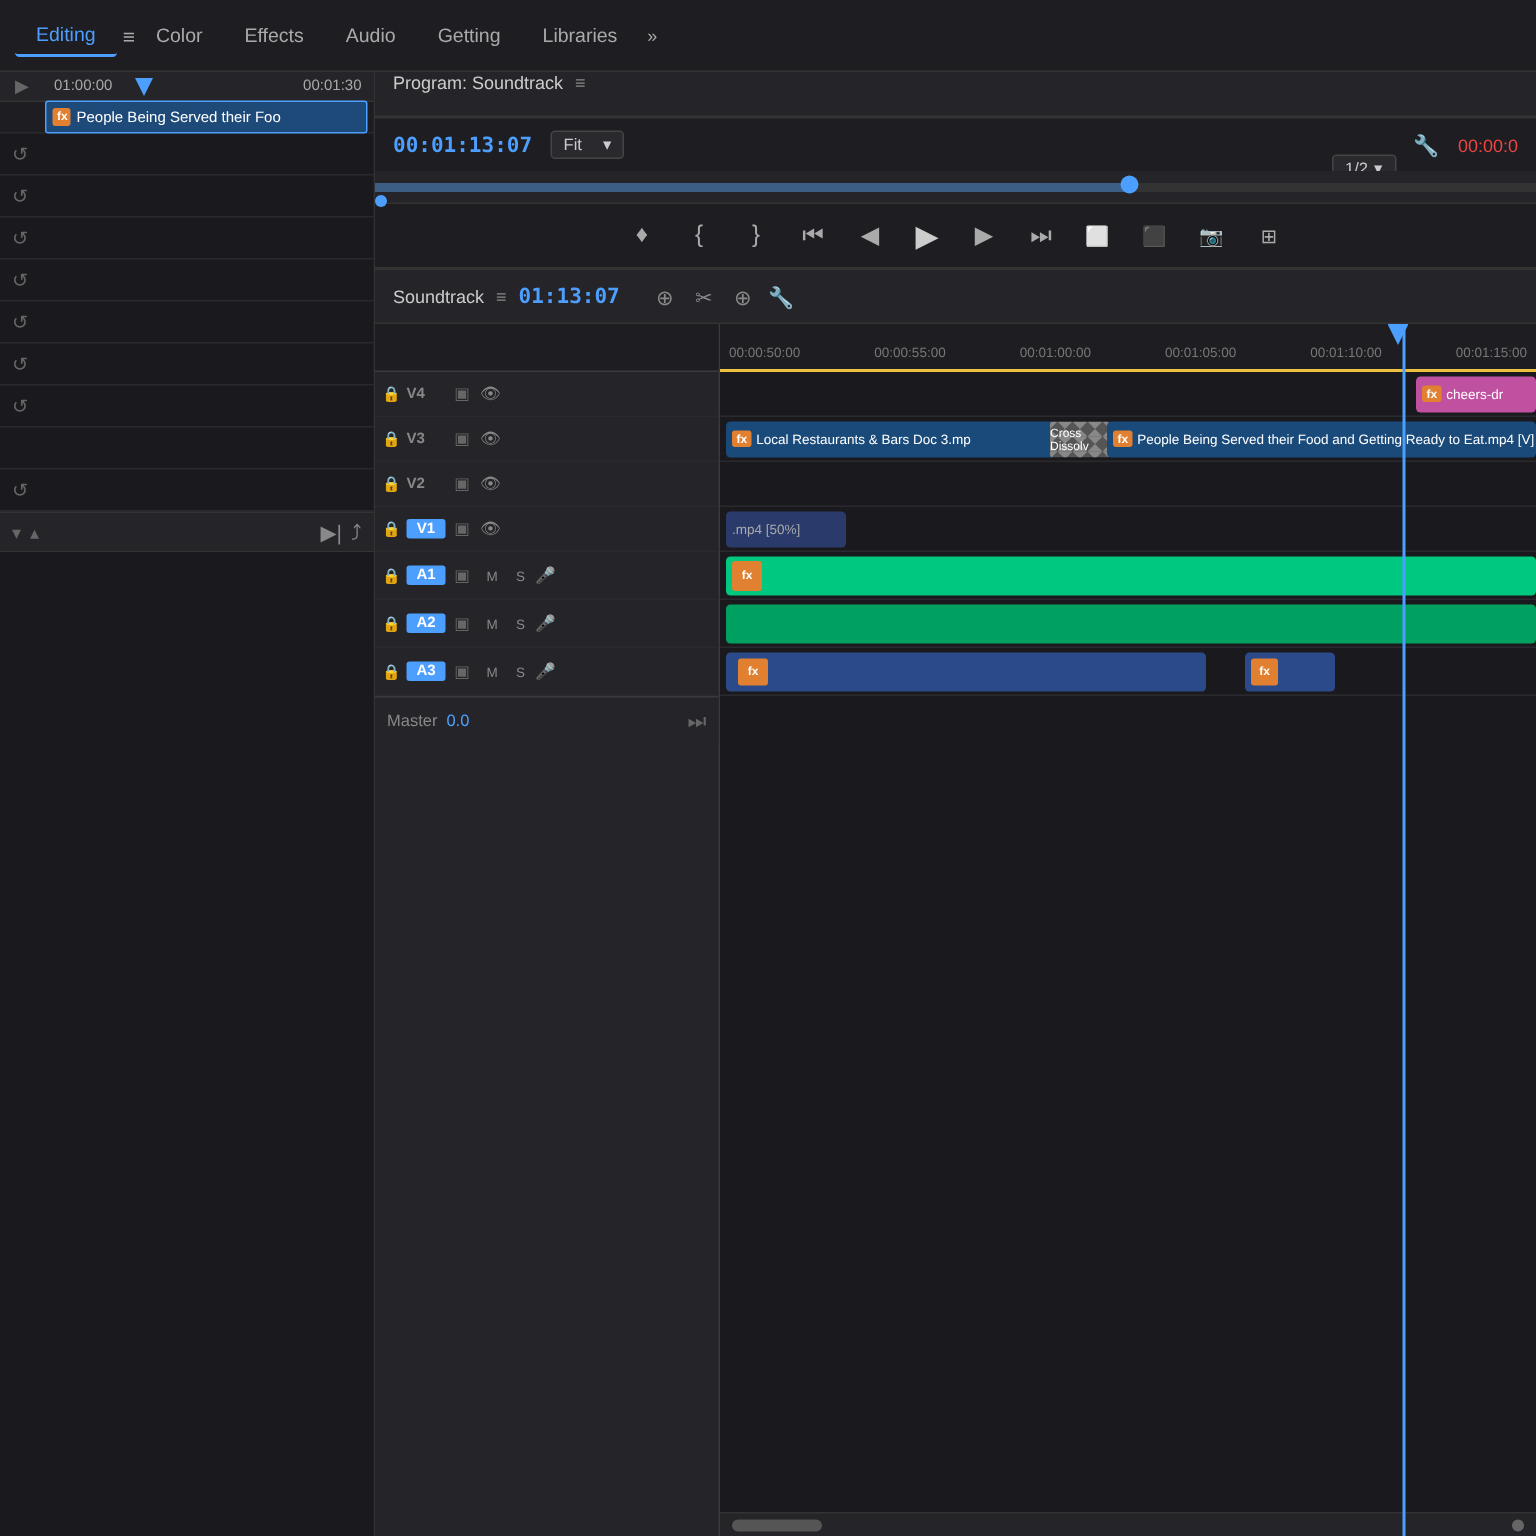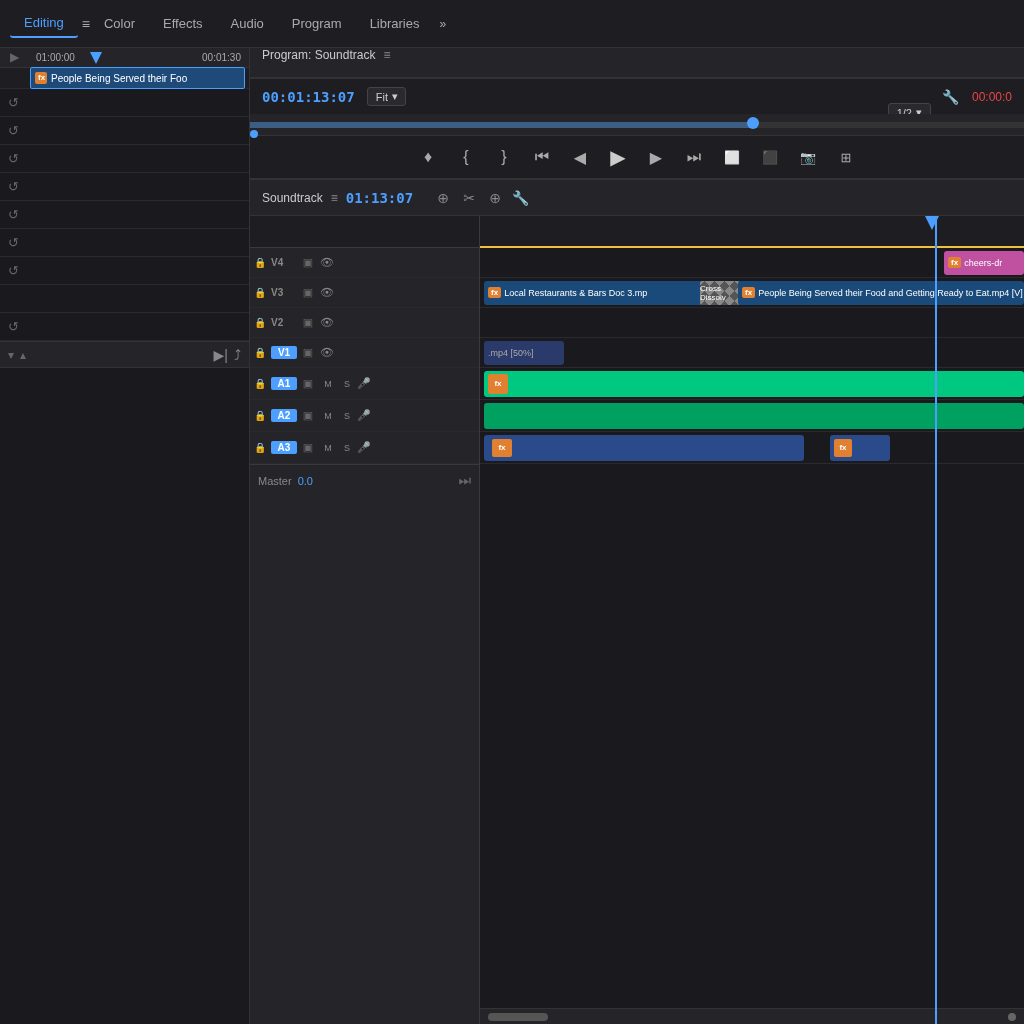--- a/index.html
+++ b/index.html
@@ -251,21 +251,21 @@
     .fit-dropdown {
       background: #2a2a2e;
       border: 1px solid #444;
       color: #ccc;
       padding: 2px 8px;
       font-size: 11px;
       border-radius: 3px;
       cursor: pointer;
       display: flex;
       align-items: center;
-      gap: 4px;
+      gap: 14px;
     }
     .spacer { flex: 1; }
     .fraction-display {
       background: #2a2a2e;
       border: 1px solid #444;
       color: #ccc;
       padding: 2px 8px;
       font-size: 11px;
       border-radius: 3px;
       display: flex;
@@ -815,21 +815,21 @@
   </style>
 </head>
 <body>
 
 <div class="top-nav">
   <div class="nav-item active">Editing</div>
   <div class="nav-hamburger">≡</div>
   <div class="nav-item">Color</div>
   <div class="nav-item">Effects</div>
   <div class="nav-item">Audio</div>
-  <div class="nav-item">Program</div>
+  <div class="nav-item">Getting</div>
   <div class="nav-item">Libraries</div>
   <div class="nav-more">»</div>
 </div>
 
 <div class="main-layout">
 
   <div class="left-panel">
     <div class="source-monitor">
       <div class="source-ruler">
         <div style="position:absolute;left:10px;top:50%;transform:translateY(-50%);display:flex;align-items:center;gap:6px;">
@@ -1037,20 +1037,28 @@
           <div class="master-row">
             <span class="master-label">Master</span>
             <span class="master-val">0.0</span>
             <span class="master-end-btn">⏭</span>
           </div>
         </div>
 
         <div class="tracks-area">
 
           <div class="timeline-ruler">
+            <div class="ruler-marks">
+              <span>00:00:50:00</span>
+              <span>00:00:55:00</span>
+              <span>00:01:00:00</span>
+              <span>00:01:05:00</span>
+              <span>00:01:10:00</span>
+              <span>00:01:15:00</span>
+            </div>
             <div class="ruler-playhead"></div>
           </div>
 
           <div class="timeline-playhead-line"></div>
 
           <div class="video-track">
             <div class="clip-v4">
               <span class="clip-fx-badge">fx</span>
               <span>cheers-dr</span>
             </div>

